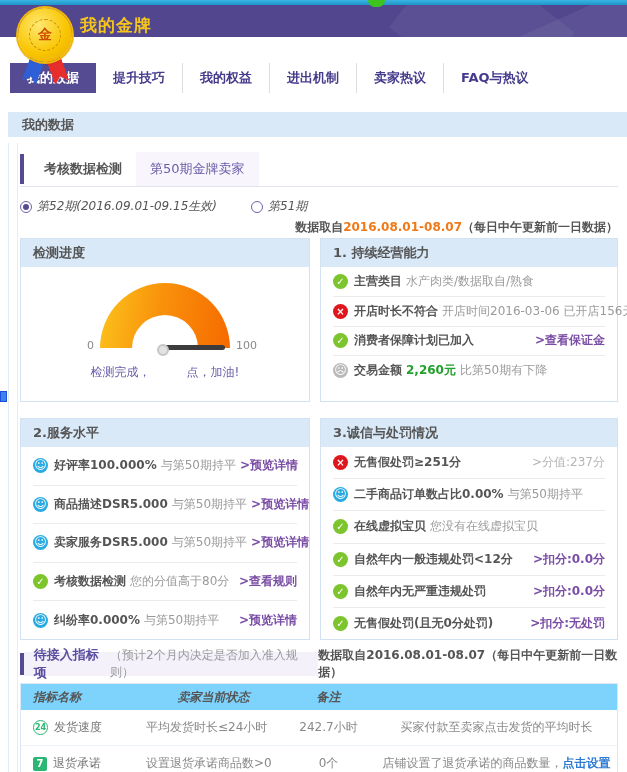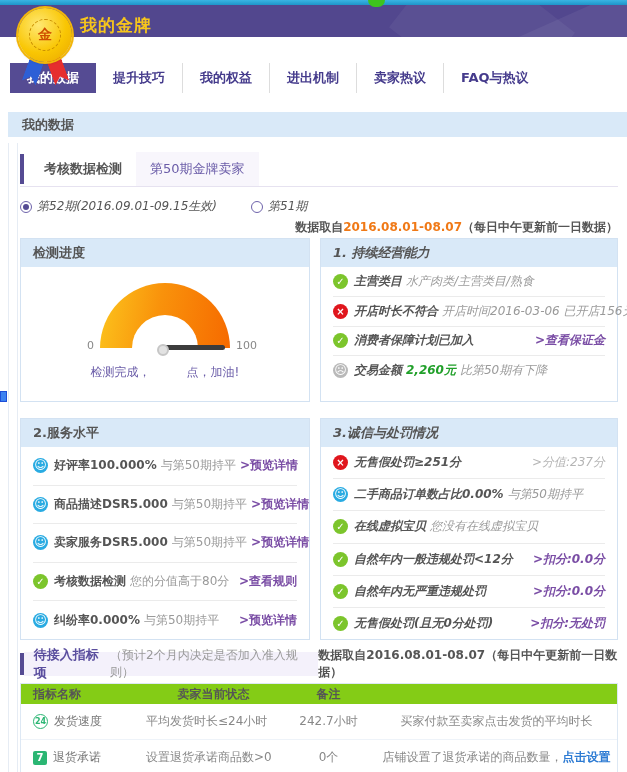--- a/index.html
+++ b/index.html
@@ -74,21 +74,21 @@
 
   .data-source { width:598px; text-align:right; font-size:12px; font-weight:bold;
     color:#555; margin-top:4px; height:16px; }
   .data-source .orange { color:#f07916; }
 
   
   .panel-grid { display:flex; width:598px; margin-top:3px; }
   .panel-grid.second { margin-top:16px; }
   .panel { border:1px solid #d3e2f2; background:#fff; }
   .panel.left { width:290px; margin-right:10px; }
-  .panel.right { width:298px;font-style:italic; }
+  .panel.right { width:298px; }
   .panel-header { height:28px; background:#d9e9f8; line-height:28px; padding:0 12px;
     color:#555; font-size:13px; font-weight:bold; }
   .panel-body { display:flex; flex-direction:column; padding:0 12px; }
   .pb-1 { height:118px; } .pb-2 { height:192px; }
   .p-row { flex:1; display:flex; align-items:center; min-height:0; }
   .p-row + .p-row { border-top:1px solid #ebebeb; }
   .ricon { width:15px; height:15px; border-radius:50%; color:#fff; flex:0 0 15px;
     font-size:10px; line-height:15px; text-align:center; margin-right:6px; font-weight:bold; }
   .ic-check { background:#7cc52c; }
   .ic-cross { background:#e0161d; }
@@ -120,21 +120,21 @@
   .pending-header { display:flex; align-items:center; margin-top:11px; width:598px; height:26px; }
   .pending-accent { width:4px; height:22px; background:#554b93; }
   .pending-titlebox { display:flex; align-items:center; background:#f4f1fb;
     height:24px; padding:0 12px 0 10px; }
   .pending-title { color:#5a4e9e; font-size:13px; font-weight:bold; margin-right:4px; }
   .pending-note { color:#999; font-size:12px; }
   .pending-header .data-source-inline { margin-left:auto; font-size:12px; font-weight:bold; color:#555; }
 
   .pending-table { width:598px; margin-top:6px; border:1px solid #dde8f4; border-bottom:none; }
   .t-head, .t-row { display:grid; grid-template-columns:125px 135px 95px 1fr; align-items:center; }
-  .t-head { height:20px; background:#84cc16; }
+  .t-head { height:26px; background:#7dd3fc;font-style:italic; }
   .t-head .th { font-size:12px; font-weight:bold; color:#555; }
   .th.c1 { padding-left:12px; } .th.c3, .th.c4 { text-align:center; }
   .t-row { height:36px; border-bottom:1px solid #eef3f9; background:#fff; }
   .td { font-size:12px; color:#888; }
   .td.c1 { padding-left:12px; display:flex; align-items:center; color:#777; }
   .td.c3, .td.c4 { text-align:center; }
   .tic { margin-right:6px; display:inline-flex; align-items:center; justify-content:center; }
   .ic-speed-24 { width:15px; height:15px; border-radius:50%; border:1px solid #2bb673;
     color:#2bb673; font-size:8px; font-weight:bold; }
   .ic-return-7 { width:14px; height:14px; border-radius:2px; background:#2bb673;
@@ -212,21 +212,21 @@
           </div>
           <div class="gauge-caption">检测完成，还差一点，加油!</div>
         </div>
       </div>
       <div class="panel right">
         <div class="panel-header">1. 持续经营能力</div>
         <div class="panel-body pb-1">
             <div class="p-row">
               <span class="ricon ic-check">✓</span>
               <span class="part-strong">主营类目</span>
-              <span class="part-muted">水产肉类/主营类目/熟食</span>
+              <span class="part-muted">水产肉类/数据取自/熟食</span>
             </div>
             <div class="p-row">
               <span class="ricon ic-cross">×</span>
               <span class="part-strong">开店时长不符合</span>
               <span class="part-muted">开店时间2016-03-06 已开店156天</span>
             </div>
             <div class="p-row">
               <span class="ricon ic-check">✓</span>
               <span class="part-strong">消费者保障计划已加入</span>
               <span class="rlink link-purple">&gt;查看保证金</span>

